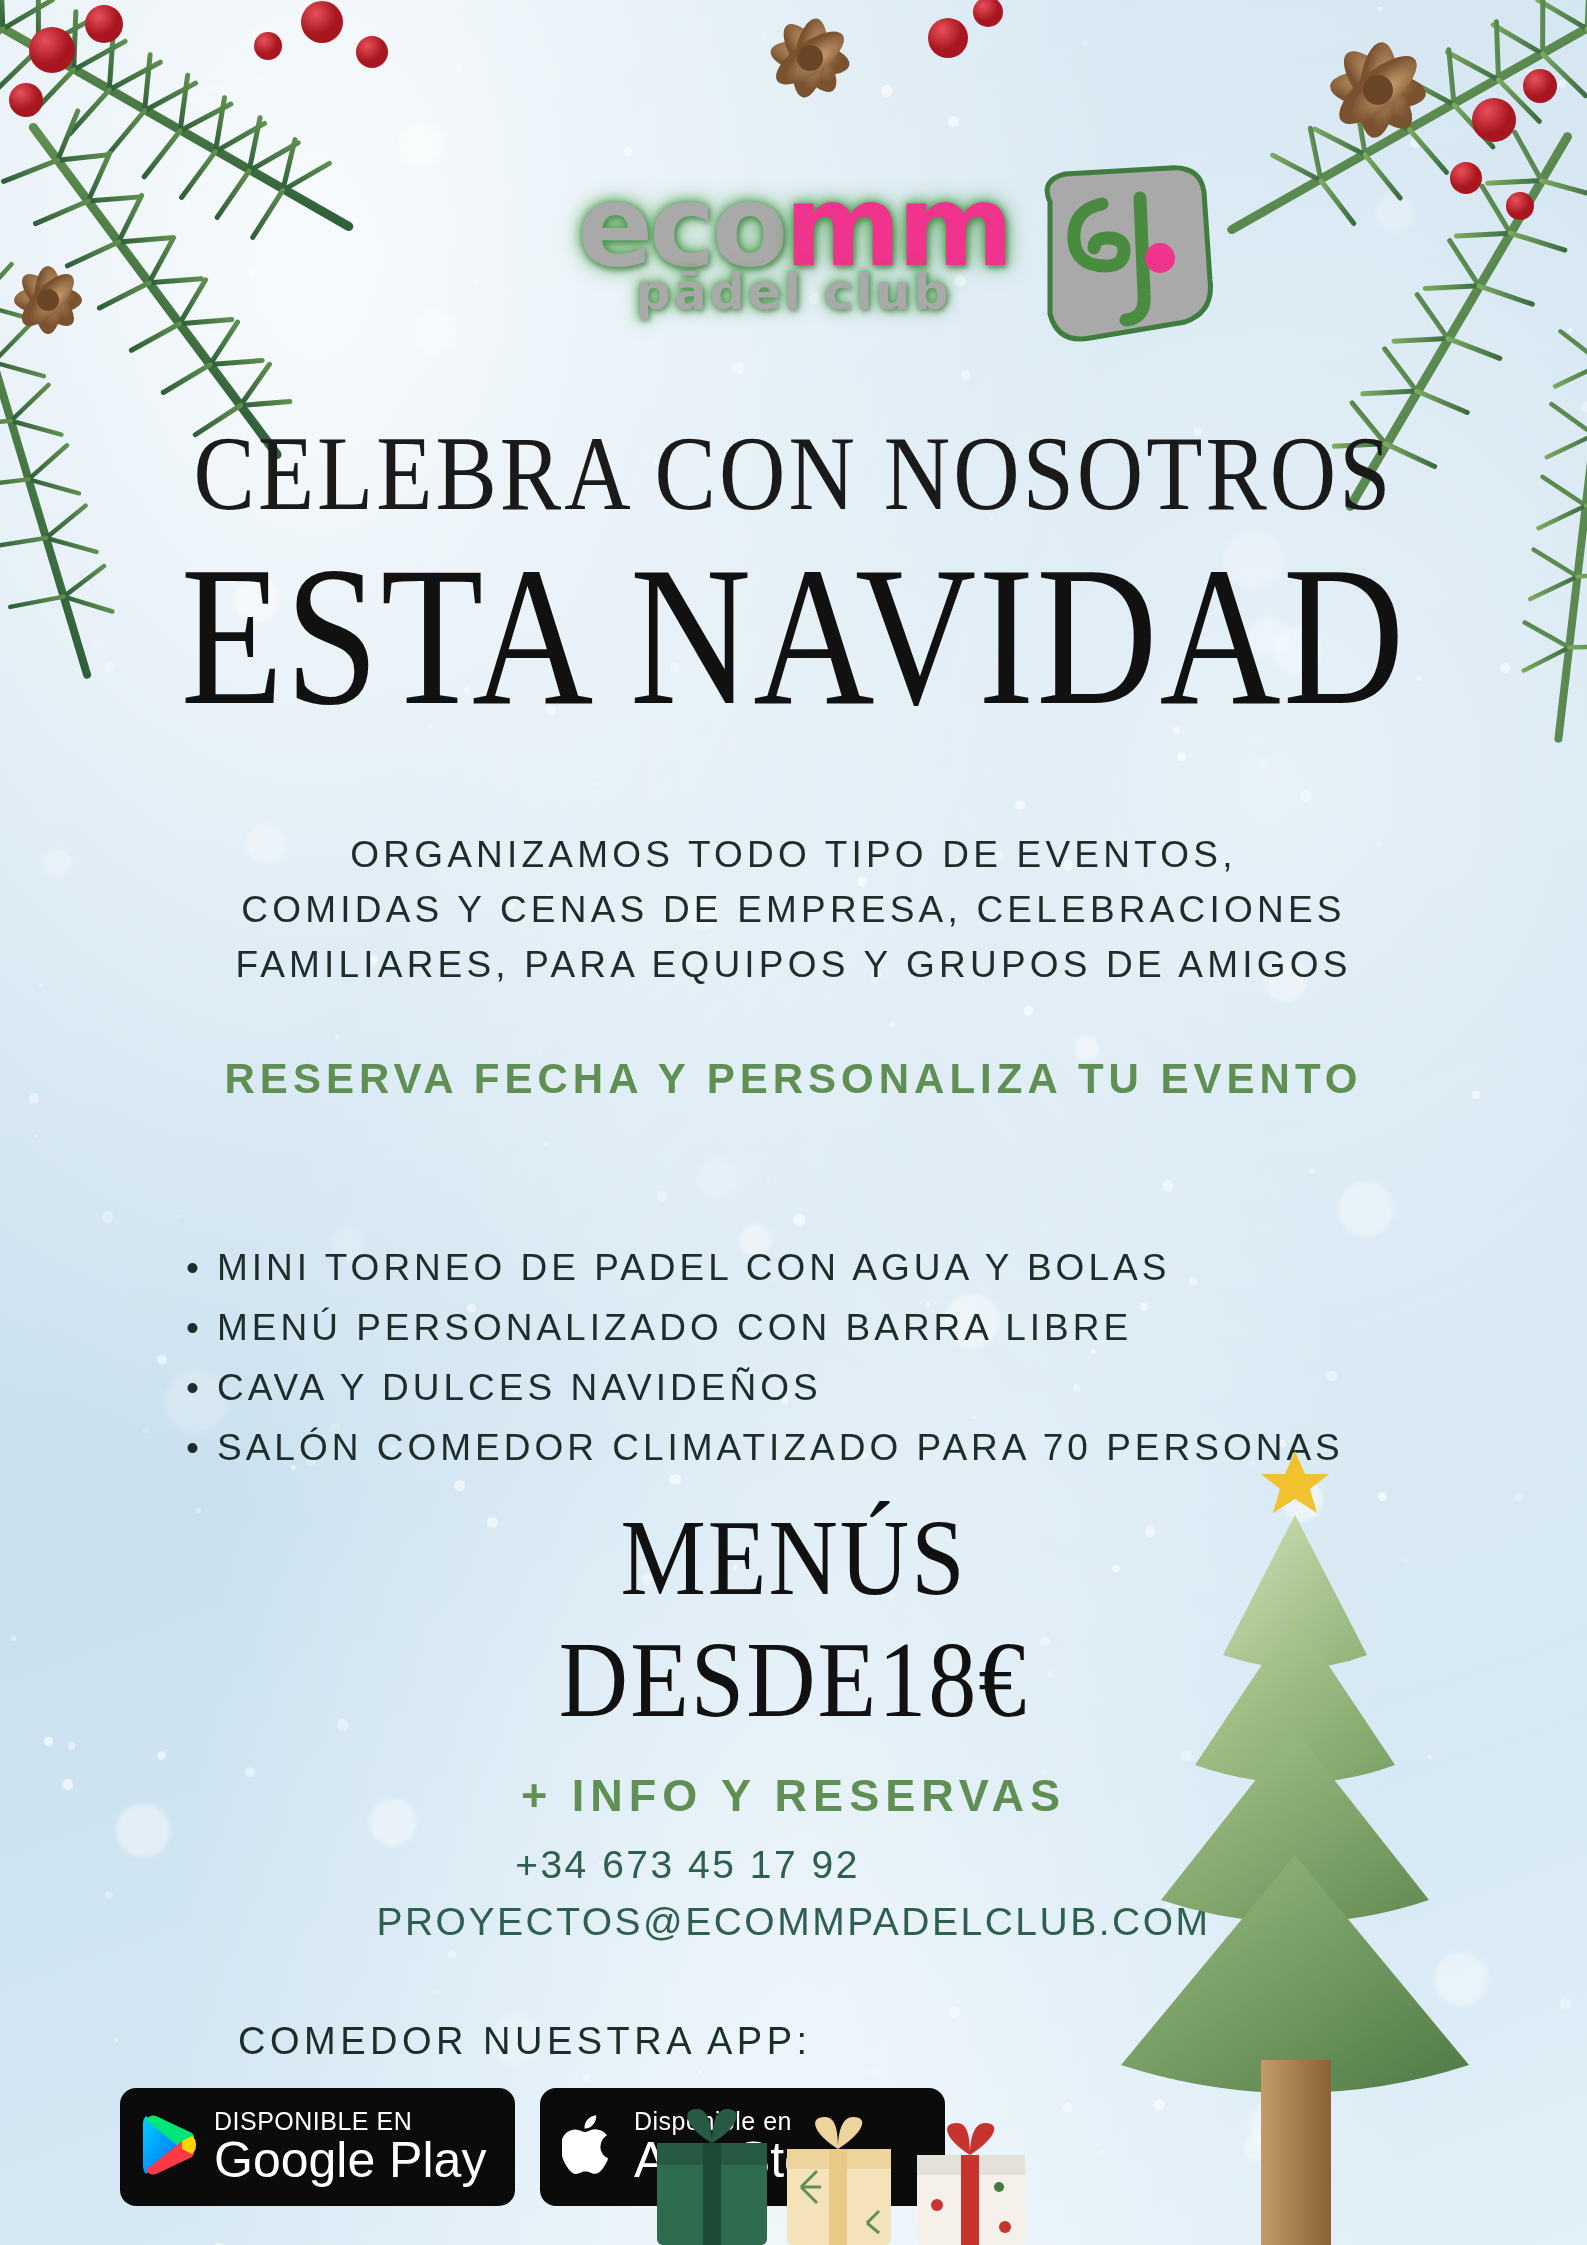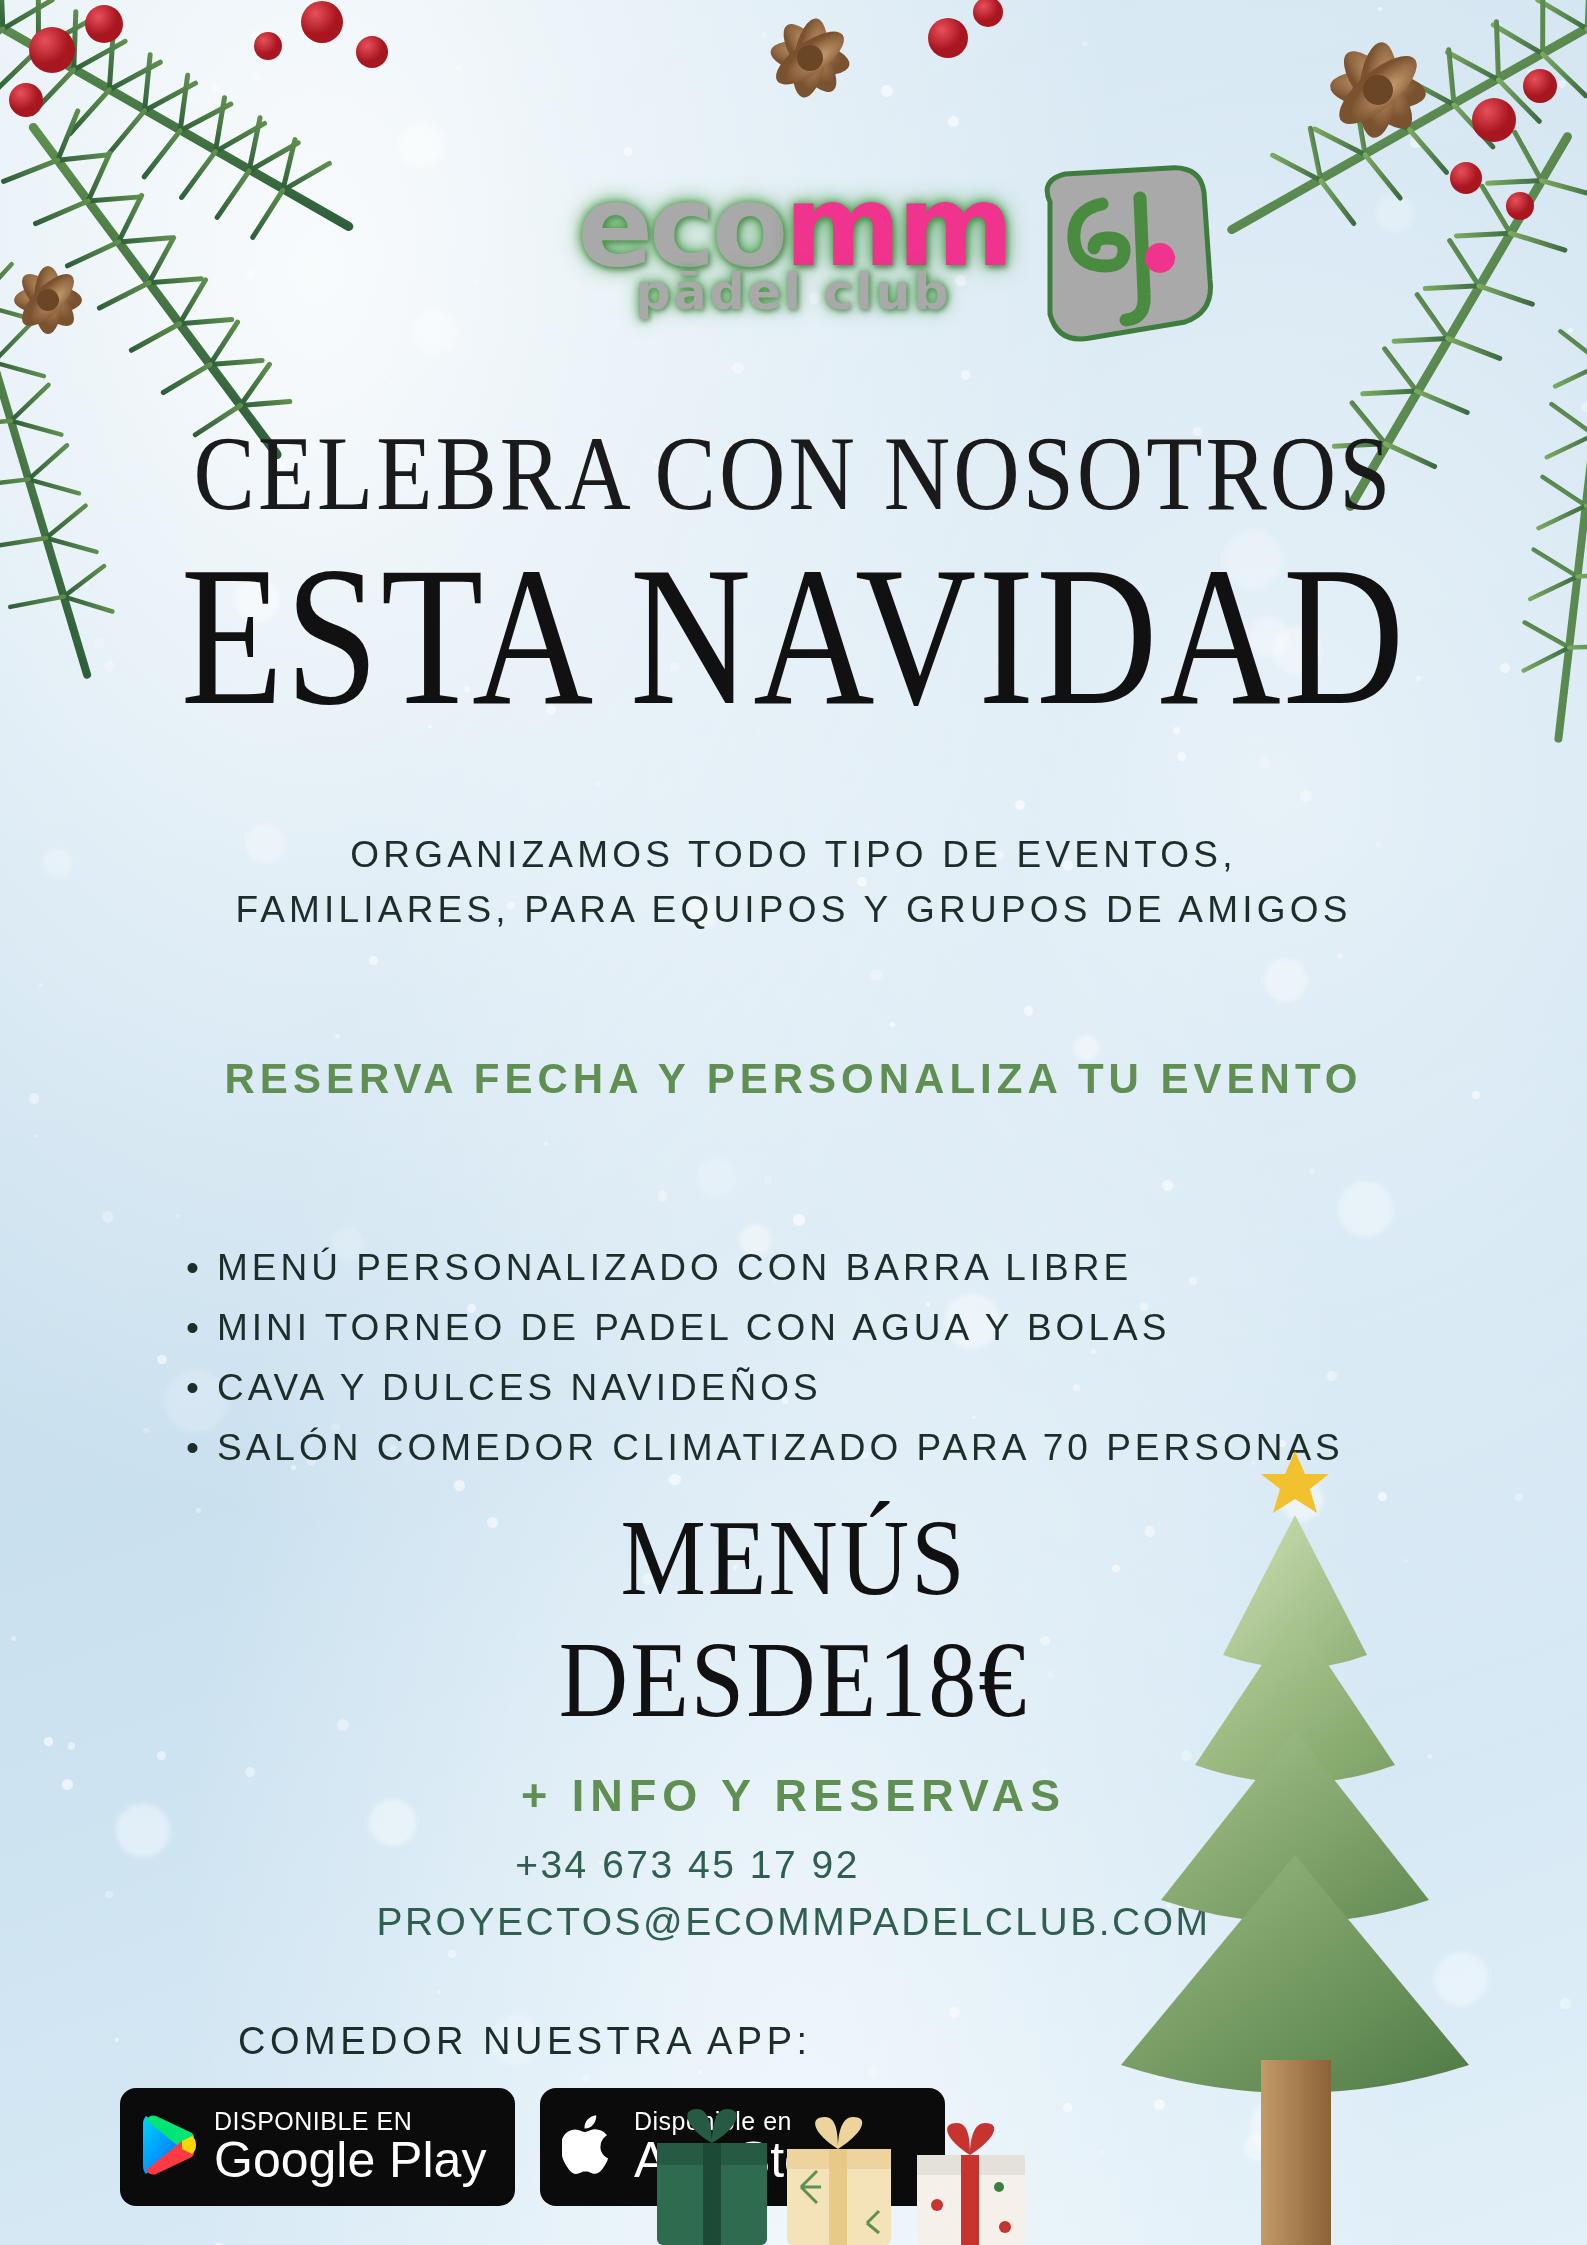--- a/index.html
+++ b/index.html
@@ -668,30 +668,31 @@
         </svg>
       </div>
     </div>
   </div>
 
   <div class="headline-1">CELEBRA CON NOSOTROS</div>
   <div class="headline-2">ESTA NAVIDAD</div>
 
   <div class="intro">
     <div>ORGANIZAMOS TODO TIPO DE EVENTOS,</div>
+    <div>COMIDAS Y CENAS DE EMPRESA, CELEBRACIONES</div>
     <div>FAMILIARES, PARA EQUIPOS Y GRUPOS DE AMIGOS</div>
   </div>
 
   <div class="reserva">RESERVA FECHA Y PERSONALIZA TU EVENTO</div>
 
 
   <div class="bullets">
     <ul>
+      <li>MINI TORNEO DE PADEL CON AGUA Y BOLAS</li>
       <li>MENÚ PERSONALIZADO CON BARRA LIBRE</li>
-      <li>MINI TORNEO DE PADEL CON AGUA Y BOLAS</li>
       <li>CAVA Y DULCES NAVIDEÑOS</li>
       <li>SALÓN COMEDOR CLIMATIZADO PARA 70 PERSONAS</li>
     </ul>
   </div>
 
   <div class="menus">
     <div>MENÚS</div>
     <div>DESDE18€</div>
   </div>
 

